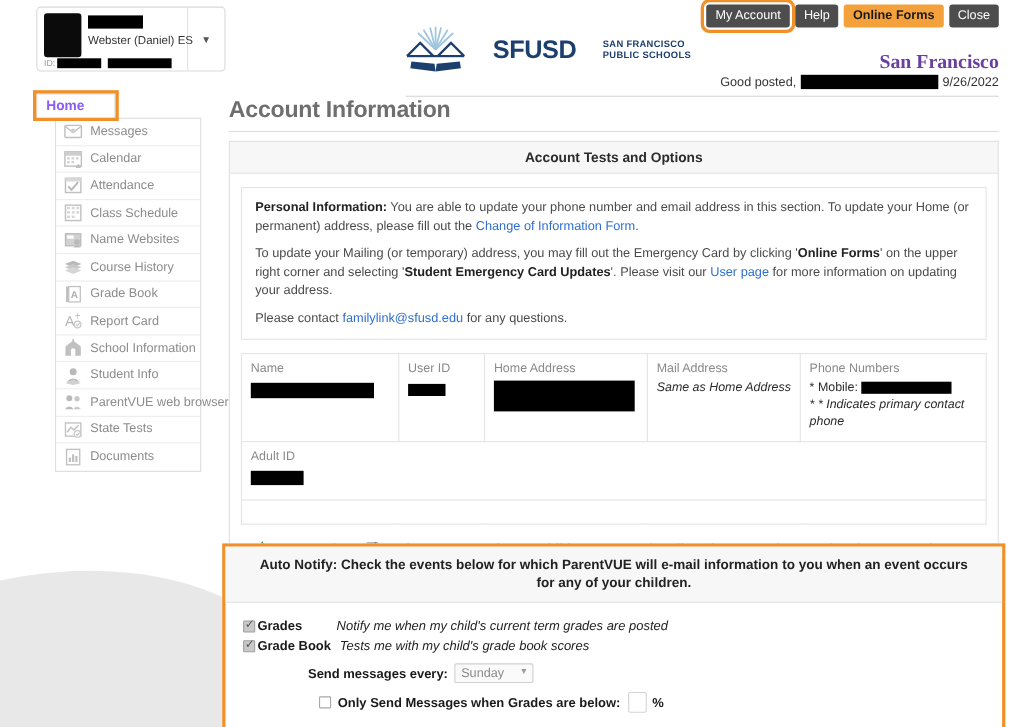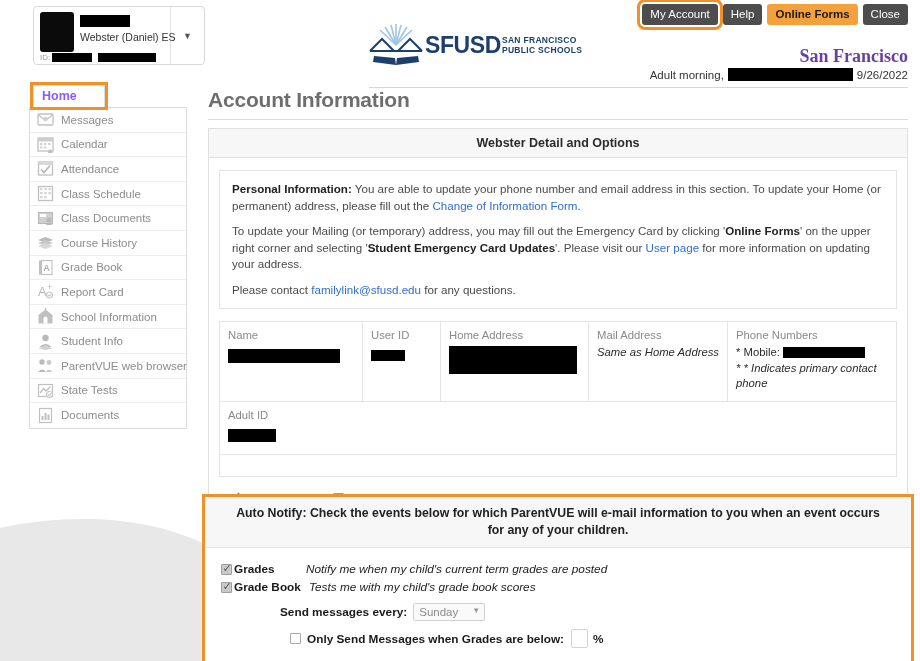--- a/index.html
+++ b/index.html
@@ -37,21 +37,21 @@
   .sc-idrow { position:absolute; left:6px; bottom:2px; display:flex; align-items:center; gap:2px; }
   .sc-idlabel { font-size:8px; color:#9a9a9a; }
   .sc-id1 { width:40px; height:9px; }
   .sc-id2 { width:58px; height:9px; margin-left:4px; }
   .sc-caret {
     width:35px; border-left:1px solid #e2e2e2; display:flex; align-items:center; justify-content:center;
     font-size:9px; color:#555;
   }
 
   
-  .logo-wrap { position:absolute; left:368px; top:24px; display:flex; align-items:center; gap:1px; }
+  .logo-wrap { position:absolute; left:368px; top:24px; display:flex; align-items:center; gap:24px; }
   .logo-mark { width:56px; height:42px; }
   .logo-sfusd { font-size:23px; font-weight:bold; color:#1c3f6e; letter-spacing:-0.4px; }
   .logo-sub { font-size:8.5px; font-weight:bold; color:#1c3f6e; line-height:10px; letter-spacing:0.3px; }
 
   
   .topbtns { position:absolute; right:12px; top:4px; display:flex; align-items:center; gap:5px; }
   .tbtn {
     background:#4d4d4d; color:#fff; font-size:11.5px; padding:3px 8px;
     border-radius:3px; white-space:nowrap; border:0; line-height:15px; cursor:pointer;
   }
@@ -73,21 +73,21 @@
   .home-tab {
     position:absolute; left:33px; top:85px; width:72px; height:22px; z-index:5;
     background:#fff; border:1px solid #dcdcdc; border-bottom:none;
     font-size:12.5px; font-weight:bold; color:#8b5cf6;
     padding:3px 0 0 8px;
   }
   .home-hl { position:absolute; left:30px; top:82px; width:78px; height:28px; border:3px solid #ef9029; z-index:6; }
 
   
   .sidebar {
-    position:absolute; left:29px; top:107px; width:158px;
+    position:absolute; left:50px; top:107px; width:133px;
     background:#fff; border:1px solid #dcdcdc; z-index:2;
   }
   .nav-item {
     display:flex; align-items:center; gap:7px; height:24.6px;
     padding-left:7px; border-bottom:1px solid #ededed; cursor:pointer;
   }
   .nav-item:last-child { border-bottom:none; }
   .nav-label { font-size:11.5px; color:#8c8c8c; white-space:nowrap; }
   .nav-ico { width:17px; height:17px; flex:none; opacity:.62; }
 
@@ -217,21 +217,21 @@
 
     <div class="topbtns">
       <button class="tbtn hl-box">My Account</button>
       <button class="tbtn">Help</button>
       <button class="tbtn accent">Online Forms</button>
       <button class="tbtn">Close</button>
     </div>
 
     <div class="sf-title">San Francisco</div>
     <div class="greet-row">
-      <span>Adult morning,</span>
+      <span>Good posted,</span>
       <span class="redact greet-redact"></span>
       <span>9/26/2022</span>
     </div>
     <div class="topline"></div>
   </div>
 
   <div class="home-tab">Home</div>
   <div class="home-hl"></div>
 
   <div class="sidebar">
@@ -287,21 +287,21 @@
       <span class="nav-label">Class Schedule</span>
     </div>
 
     <div class="nav-item">
       <svg class="nav-ico" viewBox="0 0 17 17">
         <rect x="1.5" y="2.5" width="14" height="11" fill="#b5b5b5" stroke="#8f8f8f" stroke-width="1.1"></rect>
         <rect x="3" y="4" width="6" height="3" fill="#fff"></rect>
         <circle cx="12" cy="10" r="2.6" fill="#8f8f8f"></circle>
         <path d="M8.5 15 q3.5-3.5 7 0z" fill="#8f8f8f"></path>
       </svg>
-      <span class="nav-label">Class Documents</span>
+      <span class="nav-label">Name Websites</span>
     </div>
 
     <div class="nav-item">
       <svg class="nav-ico" viewBox="0 0 17 17">
         <path d="M1 6 L8.5 3 L16 6 L8.5 9 Z" fill="#8f8f8f"></path>
         <path d="M1 9 L8.5 6 L16 9 L8.5 12 Z" fill="#a8a8a8"></path>
         <path d="M1 12 L8.5 9 L16 12 L8.5 15 Z" fill="#bdbdbd"></path>
       </svg>
       <span class="nav-label">Course History</span>
     </div>
@@ -374,21 +374,21 @@
       </svg>
       <span class="nav-label">Documents</span>
     </div>
   </div>
 
   <div class="main">
     <div class="page-title">Account Information</div>
     <div class="title-rule"></div>
 
     <div style="margin-top:8px;">
-      <div class="panel-head">Webster Detail and Options</div>
+      <div class="panel-head">Account Tests and Options</div>
       <div class="panel">
         <div class="panel-body">
 
           <div class="info-box">
             <p class="info-p">
               <b>Personal Information:</b><span> You are able to update your phone number and email address in this section. To update your Home (or permanent) address, please fill out the </span><span class="lnk">Change of Information Form</span><span>.</span>
             </p>
             <p class="info-p">
               <span>To update your Mailing (or temporary) address, you may fill out the Emergency Card by clicking '</span><b>Online Forms</b><span>' on the upper right corner and selecting '</span><b>Student Emergency Card Updates</b><span>'. Please visit our </span><span class="lnk">User page</span><span> for more information on updating your address.</span>
             </p>

